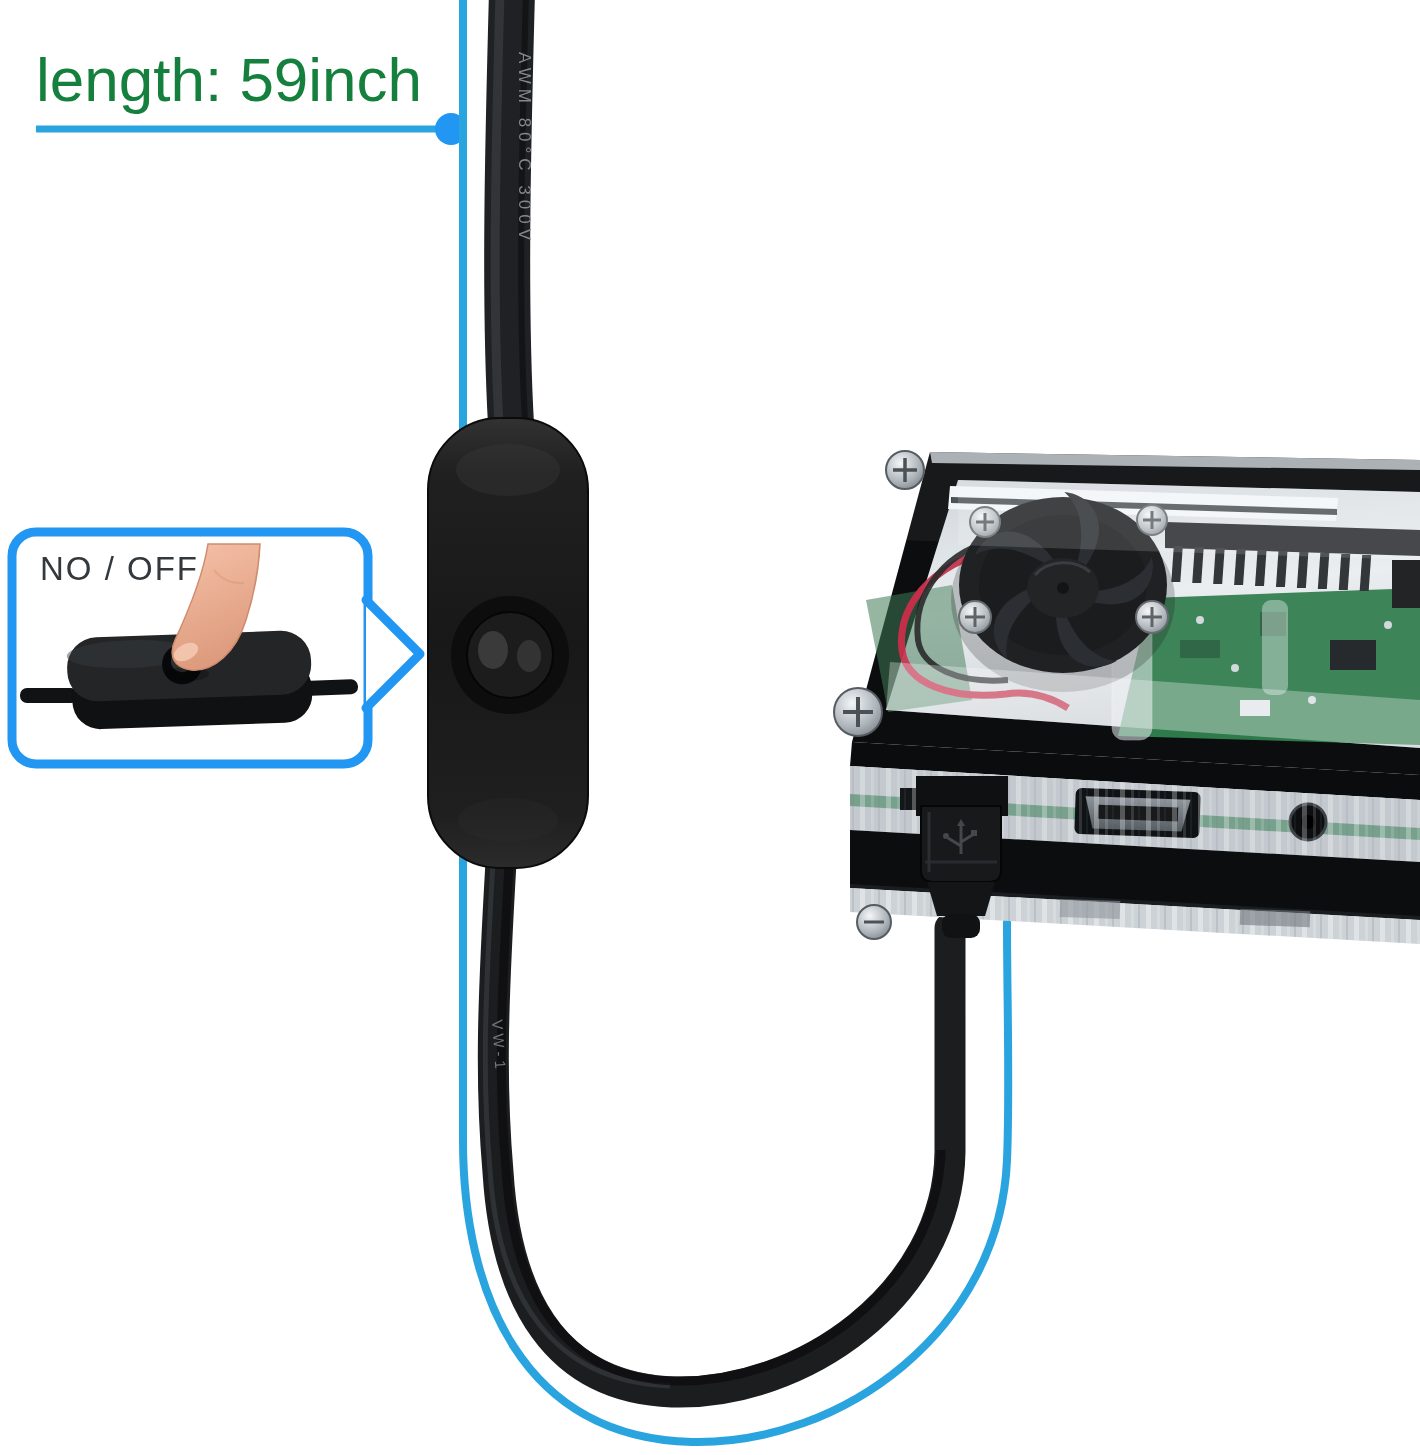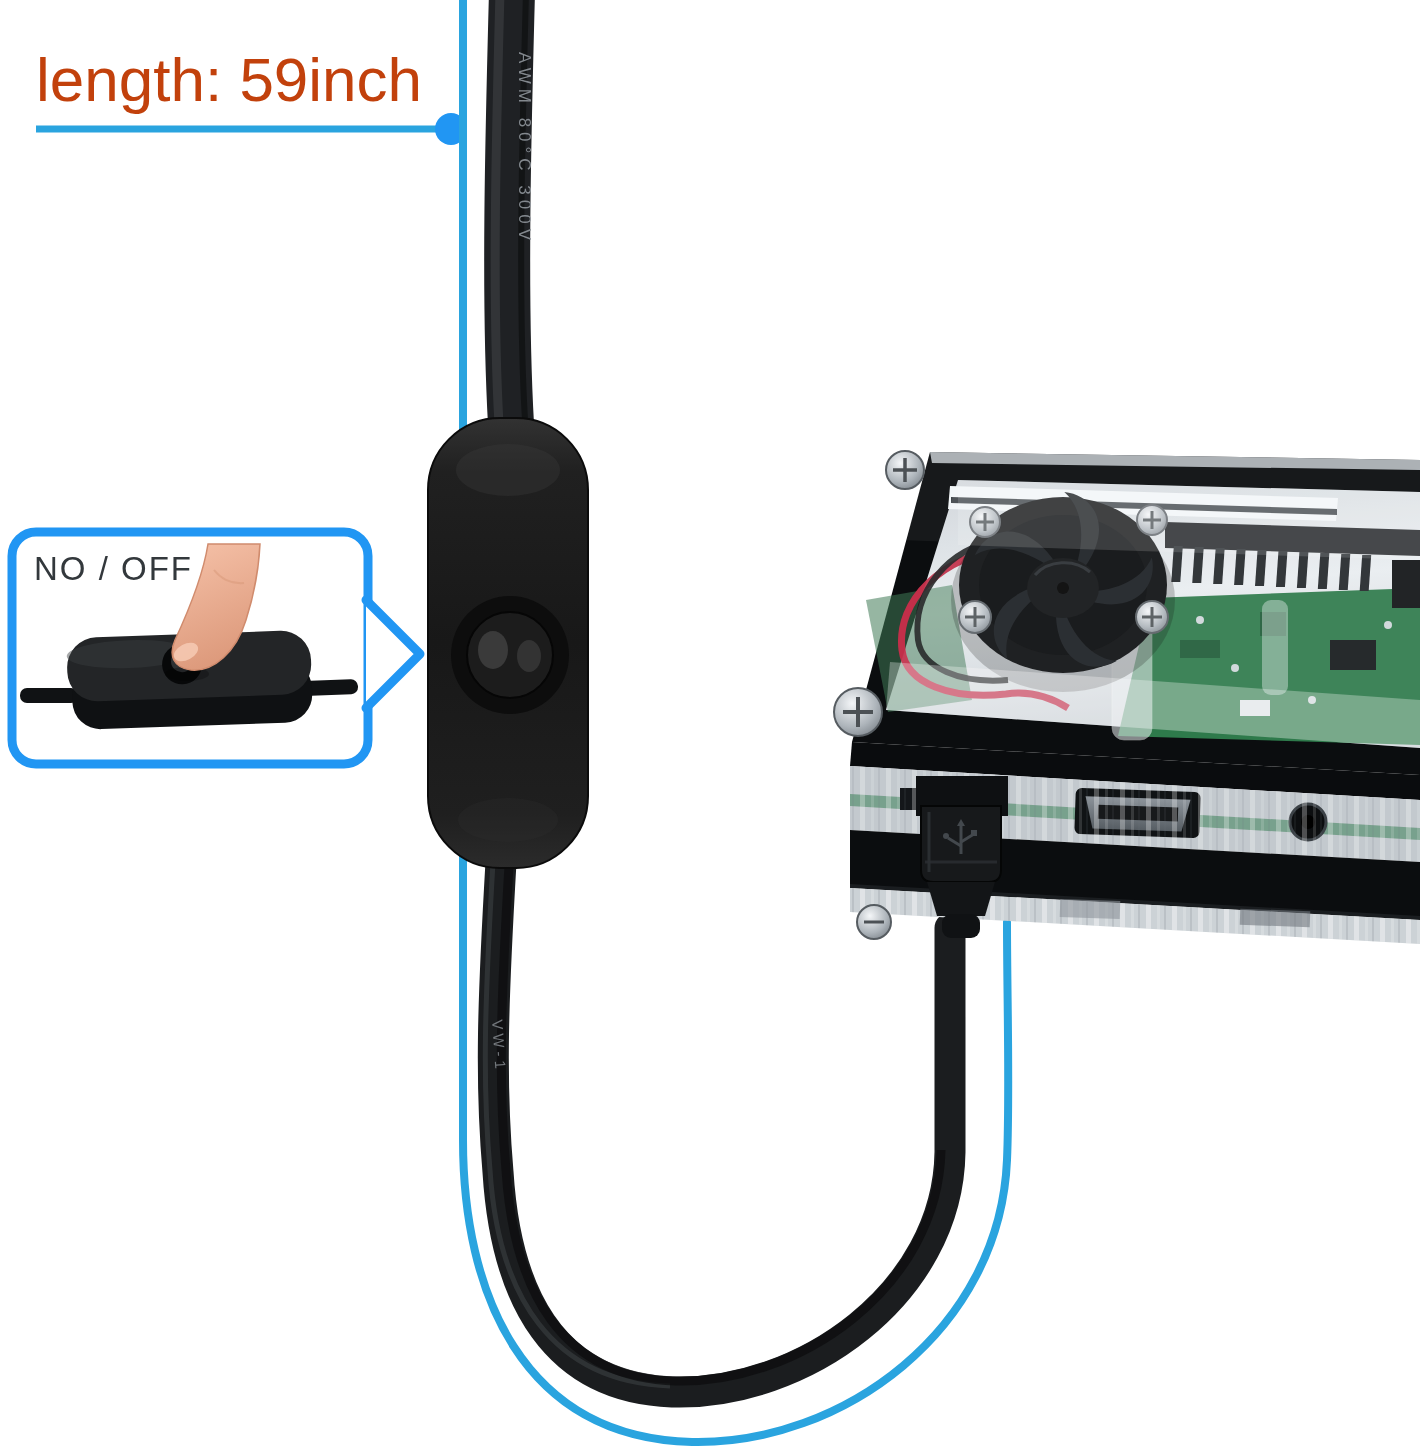--- a/index.html
+++ b/index.html
@@ -6,25 +6,25 @@
   .canvas{
     position:relative;
     width:1420px;height:1455px;
     background:#ffffff;
     overflow:hidden;
     font-family:"Liberation Sans", sans-serif;
   }
   .art{position:absolute;left:0;top:0;width:1420px;height:1455px;}
   .length-label{
     position:absolute;left:36px;top:44px;
-    font-size:62px;color:#c2410c;letter-spacing:0px;
+    font-size:62px;color:#15803d;letter-spacing:0px;
     font-weight:500;white-space:nowrap;
   }
   .inset-label{
-    position:absolute;left:34px;top:550px;
+    position:absolute;left:40px;top:550px;
     font-size:33px;color:#33383c;letter-spacing:2px;
     font-weight:500;white-space:nowrap;
   }
 </style>
 </head>
 <body>
 
 <div class="canvas">
 
 <svg class="art" viewBox="0 0 1420 1455" aria-hidden="true">

